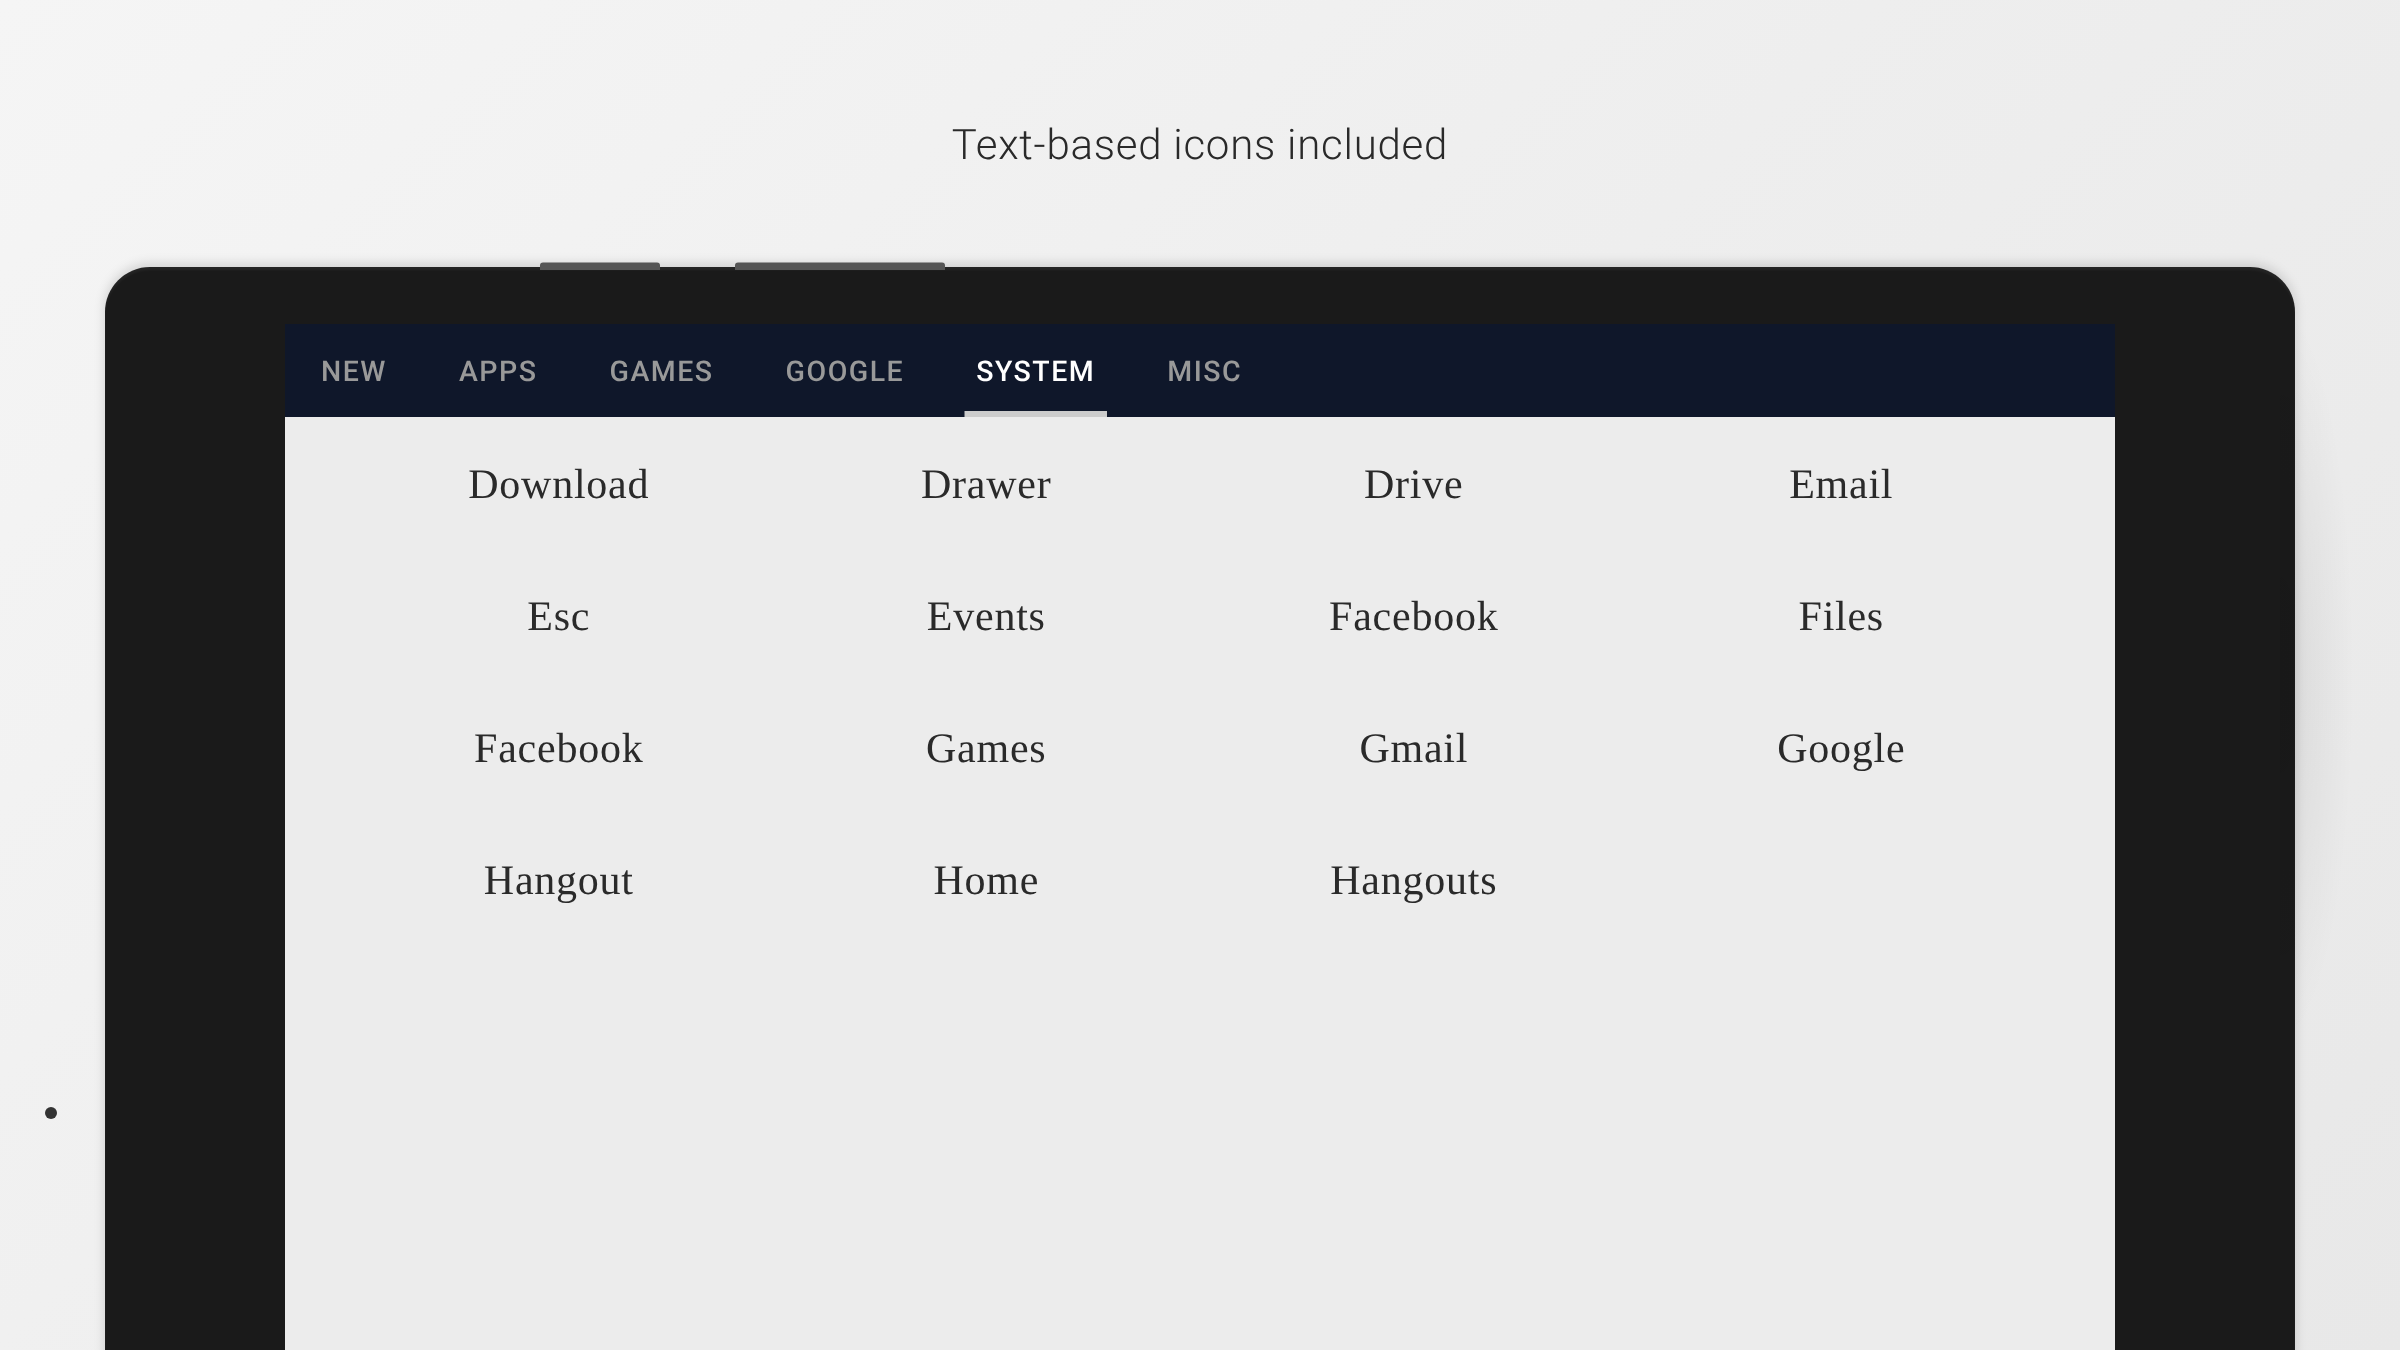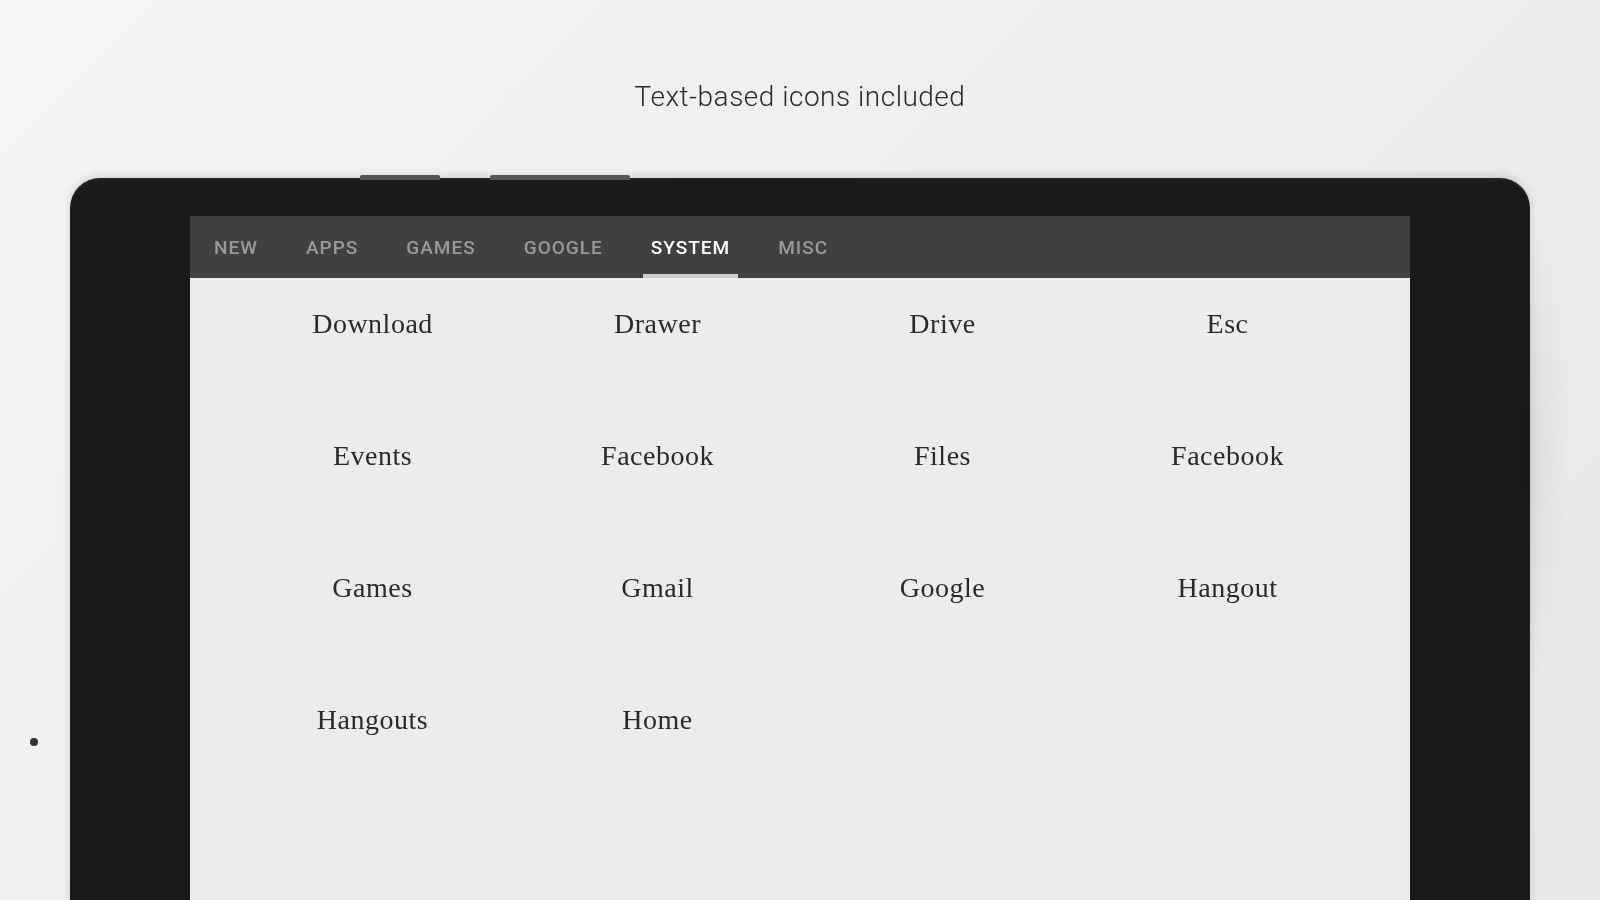--- a/index.html
+++ b/index.html
@@ -71,21 +71,21 @@
     
     .screen {
       width: 100%;
       height: 100%;
       background: #ececec;
       overflow: hidden;
     }
     
     .tab-bar {
       display: flex;
-      background: #404040;
+      background: #0f172a;
       height: 62px;
       align-items: stretch;
     }
     
     .tab {
       padding: 0 24px;
       display: flex;
       align-items: center;
       color: #999;
       font-size: 19px;
@@ -106,21 +106,21 @@
       left: 16px;
       right: 16px;
       height: 4px;
       background: #ccc;
     }
     
     .icon-grid {
       display: grid;
       grid-template-columns: repeat(4, 1fr);
       padding: 30px 40px;
-      row-gap: 100px;
+      row-gap: 56px;
     }
     
     .icon-item {
       text-align: center;
       font-size: 28px;
       font-weight: 300;
       color: #2a2a2a;
       font-family: Georgia, "Times New Roman", serif;
       letter-spacing: 0.5px;
       cursor: pointer;
@@ -155,29 +155,30 @@
       <div class="tab">GAMES</div>
       <div class="tab">GOOGLE</div>
       <div class="tab active">SYSTEM</div>
       <div class="tab">MISC</div>
     </nav>
 
     <div class="icon-grid">
       <div class="icon-item">Download</div>
       <div class="icon-item">Drawer</div>
       <div class="icon-item">Drive</div>
+      <div class="icon-item">Email</div>
       <div class="icon-item">Esc</div>
       <div class="icon-item">Events</div>
       <div class="icon-item">Facebook</div>
       <div class="icon-item">Files</div>
       <div class="icon-item">Facebook</div>
       <div class="icon-item">Games</div>
       <div class="icon-item">Gmail</div>
       <div class="icon-item">Google</div>
       <div class="icon-item">Hangout</div>
+      <div class="icon-item">Home</div>
       <div class="icon-item">Hangouts</div>
-      <div class="icon-item">Home</div>
     </div>
 
   </div>
 </div>
 
 <div class="shadow-right"></div>
 
 </body></html>

